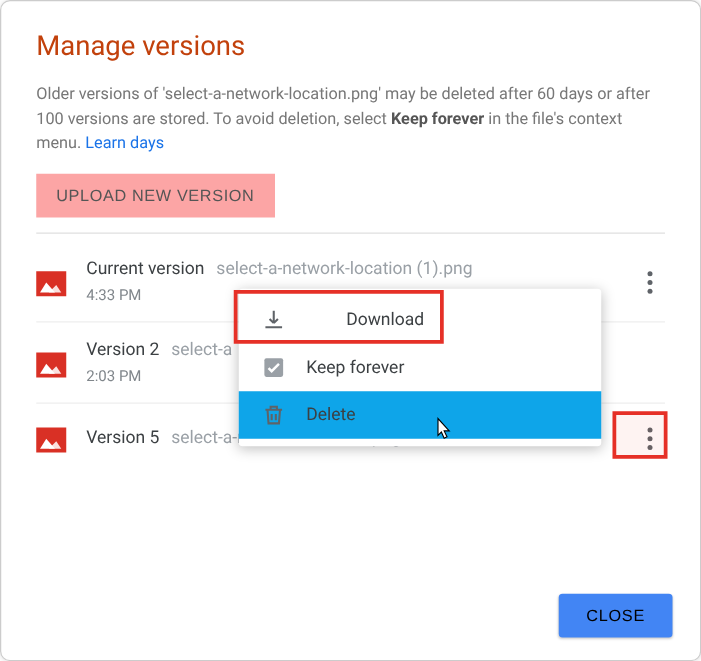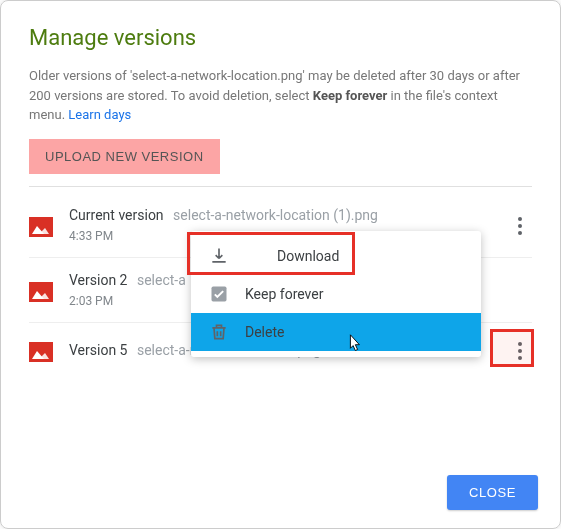--- a/index.html
+++ b/index.html
@@ -16,21 +16,21 @@
     height: 529px;
     border: 1px solid #ccc;
     border-radius: 8px;
     padding: 24px 28px 18px 28px;
     position: relative;
     box-shadow: 0 0 4px rgba(0,0,0,0.12);
   }
   .title {
     font-size: 22px;
     font-weight: 400;
-    color: #4d7c0f;
+    color: #c2410c;
     margin-bottom: 16px;
   }
   .desc {
     font-size: 13px;
     color: #777;
     line-height: 1.5;
     margin-bottom: 14px;
   }
   .desc b { color: #555; font-weight: 700; }
   .desc a { color: #1a73e8; text-decoration: none; }
@@ -140,40 +140,40 @@
     width: 18px; height: 22px;
     z-index: 20;
     pointer-events: none;
   }
   .footer {
     position: absolute;
     right: 22px; bottom: 18px;
   }
   .close-btn {
     background: #4285f4;
-    color: #ffffff;
+    color: #000000;
     font-size: 13px;
     font-weight: 500;
     letter-spacing: 0.6px;
     padding: 10px 22px;
     border: none;
     border-radius: 3px;
     cursor: pointer;
     box-shadow: 0 1px 2px rgba(0,0,0,0.2);
   }
 </style>
 </head>
 <body>
 
 <div class="dialog">
 
   <div class="title">Manage versions</div>
 
   <p class="desc">
-    <span>Older versions of 'select-a-network-location.png' may be deleted after 30 days or after 200 versions are stored. To avoid deletion, select </span><b>Keep forever</b><span> in the file's context menu. </span><a href="#">Learn days</a>
+    <span>Older versions of 'select-a-network-location.png' may be deleted after 60 days or after 100 versions are stored. To avoid deletion, select </span><b>Keep forever</b><span> in the file's context menu. </span><a href="#">Learn days</a>
   </p>
 
   <button class="upload-btn">UPLOAD NEW VERSION</button>
 
   <hr class="divider">
 
   <div class="version-list">
 
     <div class="version-row">
       <div class="thumb"></div>

